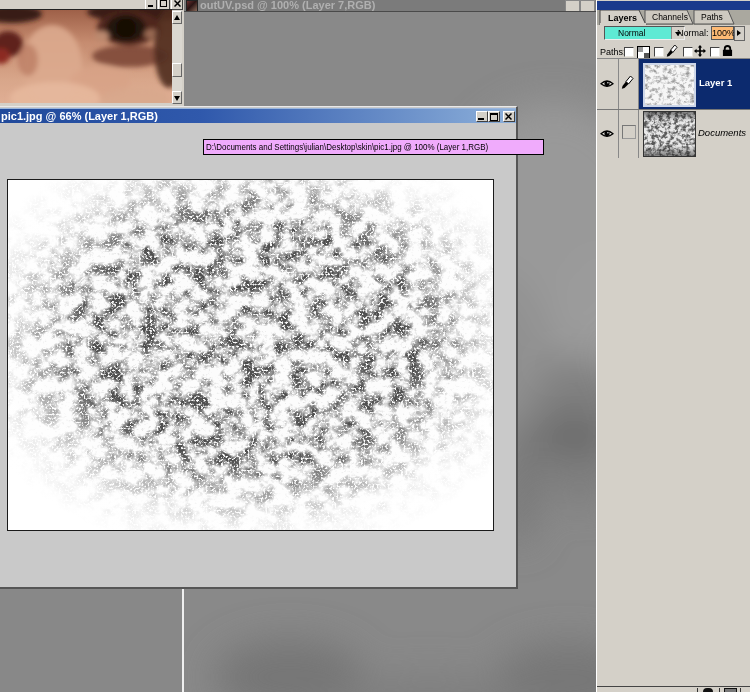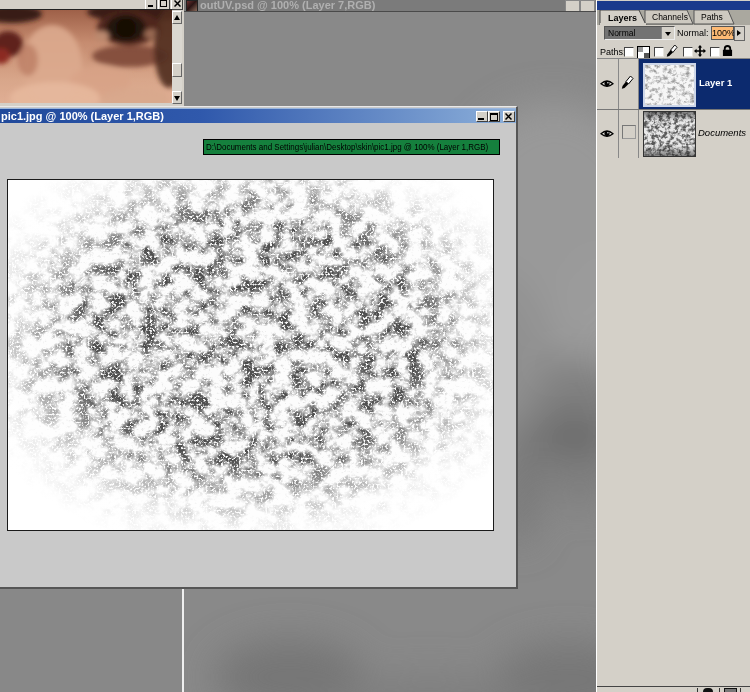--- a/index.html
+++ b/index.html
@@ -96,21 +96,21 @@
       <div class="abs" style="left:1px;top:4px;width:0;height:0;border-left:3px solid transparent;border-right:3px solid transparent;border-top:5px solid #000;"></div>
     </div>
   </div>
 
   <div class="abs" style="left:0;top:9px;width:172px;height:1px;background:#222;"></div>
 </div>
 
 <div class="abs" id="pic1" style="left:-8px;top:106px;width:526px;height:483px;background:#c9c9c9;border-top:1px solid #e9e9e9;border-right:2px solid #555;border-bottom:2px solid #555;box-sizing:border-box;">
 
   <div class="abs" style="left:2px;top:1px;width:522px;height:14px;background:linear-gradient(to right,#20499a 0%,#3059ac 40%,#8db0da 100%);border-top:1px solid #9ab6dd;">
-    <span style="position:absolute;left:7px;top:1px;color:#fff;font-size:11px;font-weight:bold;white-space:nowrap;">pic1.jpg @ 100% (Layer 1,RGB)</span>
+    <span style="position:absolute;left:7px;top:1px;color:#fff;font-size:11px;font-weight:bold;white-space:nowrap;">pic1.jpg @ 66% (Layer 1,RGB)</span>
 
     <div class="abs" style="left:482px;top:2px;width:10px;height:9px;background:#d4d0c8;border:1px solid #404040;border-top-color:#fff;border-left-color:#fff;">
         <div class="abs" style="left:1px;top:6px;width:6px;height:2px;background:#000;"></div>
       </div>
     <div class="abs" style="left:494px;top:2px;width:10px;height:9px;background:#d4d0c8;border:1px solid #404040;border-top-color:#fff;border-left-color:#fff;">
         <div class="abs" style="left:1px;top:1px;width:6px;height:5px;border:1px solid #000;border-top-width:2px;"></div>
       </div>
     <div class="abs" style="left:509px;top:2px;width:10px;height:9px;background:#d4d0c8;border:1px solid #404040;border-top-color:#fff;border-left-color:#fff;">
         <svg style="position:absolute;left:1px;top:1px;" width="7" height="7" viewBox="0 0 7 7">
           <path d="M0.5 0.5 L6.5 6.5 M6.5 0.5 L0.5 6.5" stroke="#000" stroke-width="1.5"></path>
@@ -138,41 +138,41 @@
           <stop offset="1" stop-color="#fff" stop-opacity="1"></stop>
         </radialGradient>
       </defs>
       <rect width="485" height="350" fill="#fcfcfc"></rect>
       <rect width="485" height="350" filter="url(#n2)" opacity="0.5"></rect>
       <rect width="485" height="350" filter="url(#n1)"></rect>
       <rect width="485" height="350" fill="url(#fade)"></rect>
     </svg>
   </div>
 
-  <div class="abs" style="left:211px;top:32px;width:295px;height:14px;background:#15803d;border:1px solid #000;overflow:hidden;white-space:nowrap;color:#000;">
+  <div class="abs" style="left:211px;top:32px;width:295px;height:14px;background:#f0abfc;border:1px solid #000;overflow:hidden;white-space:nowrap;color:#000;padding-left:44px;">
     <span style="position:absolute;left:2px;top:1px;font-size:9.5px;transform:scaleX(0.84);transform-origin:0 0;white-space:nowrap;">D:\Documents and Settings\julian\Desktop\skin\pic1.jpg @ 100% (Layer 1,RGB)</span>
   </div>
 </div>
 
 <div class="abs" id="palette" style="left:596px;top:0;width:154px;height:692px;background:#d4d0c8;border-left:1px solid #fff;box-sizing:border-box;">
 
   <div class="abs" style="left:0;top:1px;width:153px;height:9px;background:#1a3a8c;"></div>
 
   <svg class="abs" style="left:0;top:10px;" width="153" height="15" viewBox="0 0 153 15">
     <rect width="153" height="15" fill="#aaa89f"></rect>
     <path d="M48 0 L90 0 L96 14 L48 14 Z" fill="#cdc9c0" stroke="#555" stroke-width="1"></path>
     <path d="M97 0 L131 0 L137 14 L97 14 Z" fill="#cdc9c0" stroke="#555" stroke-width="1"></path>
     <path d="M3 0 L42 0 L49 15 L3 15 Z" fill="#d4d0c8" stroke="#444" stroke-width="1"></path>
     <rect x="3" y="13" width="46" height="2" fill="#d4d0c8"></rect>
     <text x="11" y="10.5" font-family="Liberation Sans" font-size="9" font-weight="bold" fill="#000">Layers</text>
     <text x="55" y="10" font-family="Liberation Sans" font-size="8.5" fill="#000">Channels</text>
     <text x="104" y="10" font-family="Liberation Sans" font-size="8.5" fill="#000">Paths</text>
   </svg>
 
-  <div class="abs" style="left:7px;top:26px;width:66px;height:12px;background:#737373;border:1px solid #555;border-bottom-color:#eee;border-right-color:#eee;font-size:8.5px;line-height:12px;padding-left:3px;">Normal
+  <div class="abs" style="left:7px;top:26px;width:66px;height:12px;background:#5eead4;border:1px solid #555;border-bottom-color:#eee;border-right-color:#eee;font-size:8.5px;line-height:12px;padding-left:13px;">Normal
     <div class="abs" style="right:0;top:0;width:12px;height:12px;background:#d4d0c8;border-left:1px solid #888;">
         <div class="abs" style="left:3px;top:5px;width:0;height:0;border-left:3px solid transparent;border-right:3px solid transparent;border-top:4px solid #000;"></div>
       </div>
   </div>
   <div class="abs" style="left:80px;top:28px;font-size:9px;color:#000;">Normal:</div>
   <div class="abs" style="left:114px;top:26px;width:21px;height:12px;background:#fdba74;border:1px solid #555;font-size:9px;line-height:12px;text-align:center;">100%</div>
   <div class="abs" style="left:137px;top:26px;width:9px;height:13px;background:#d4d0c8;border:1px solid #666;">
       <div class="abs" style="left:2px;top:3px;width:0;height:0;border-top:3px solid transparent;border-bottom:3px solid transparent;border-left:4px solid #000;"></div>
     </div>
 

